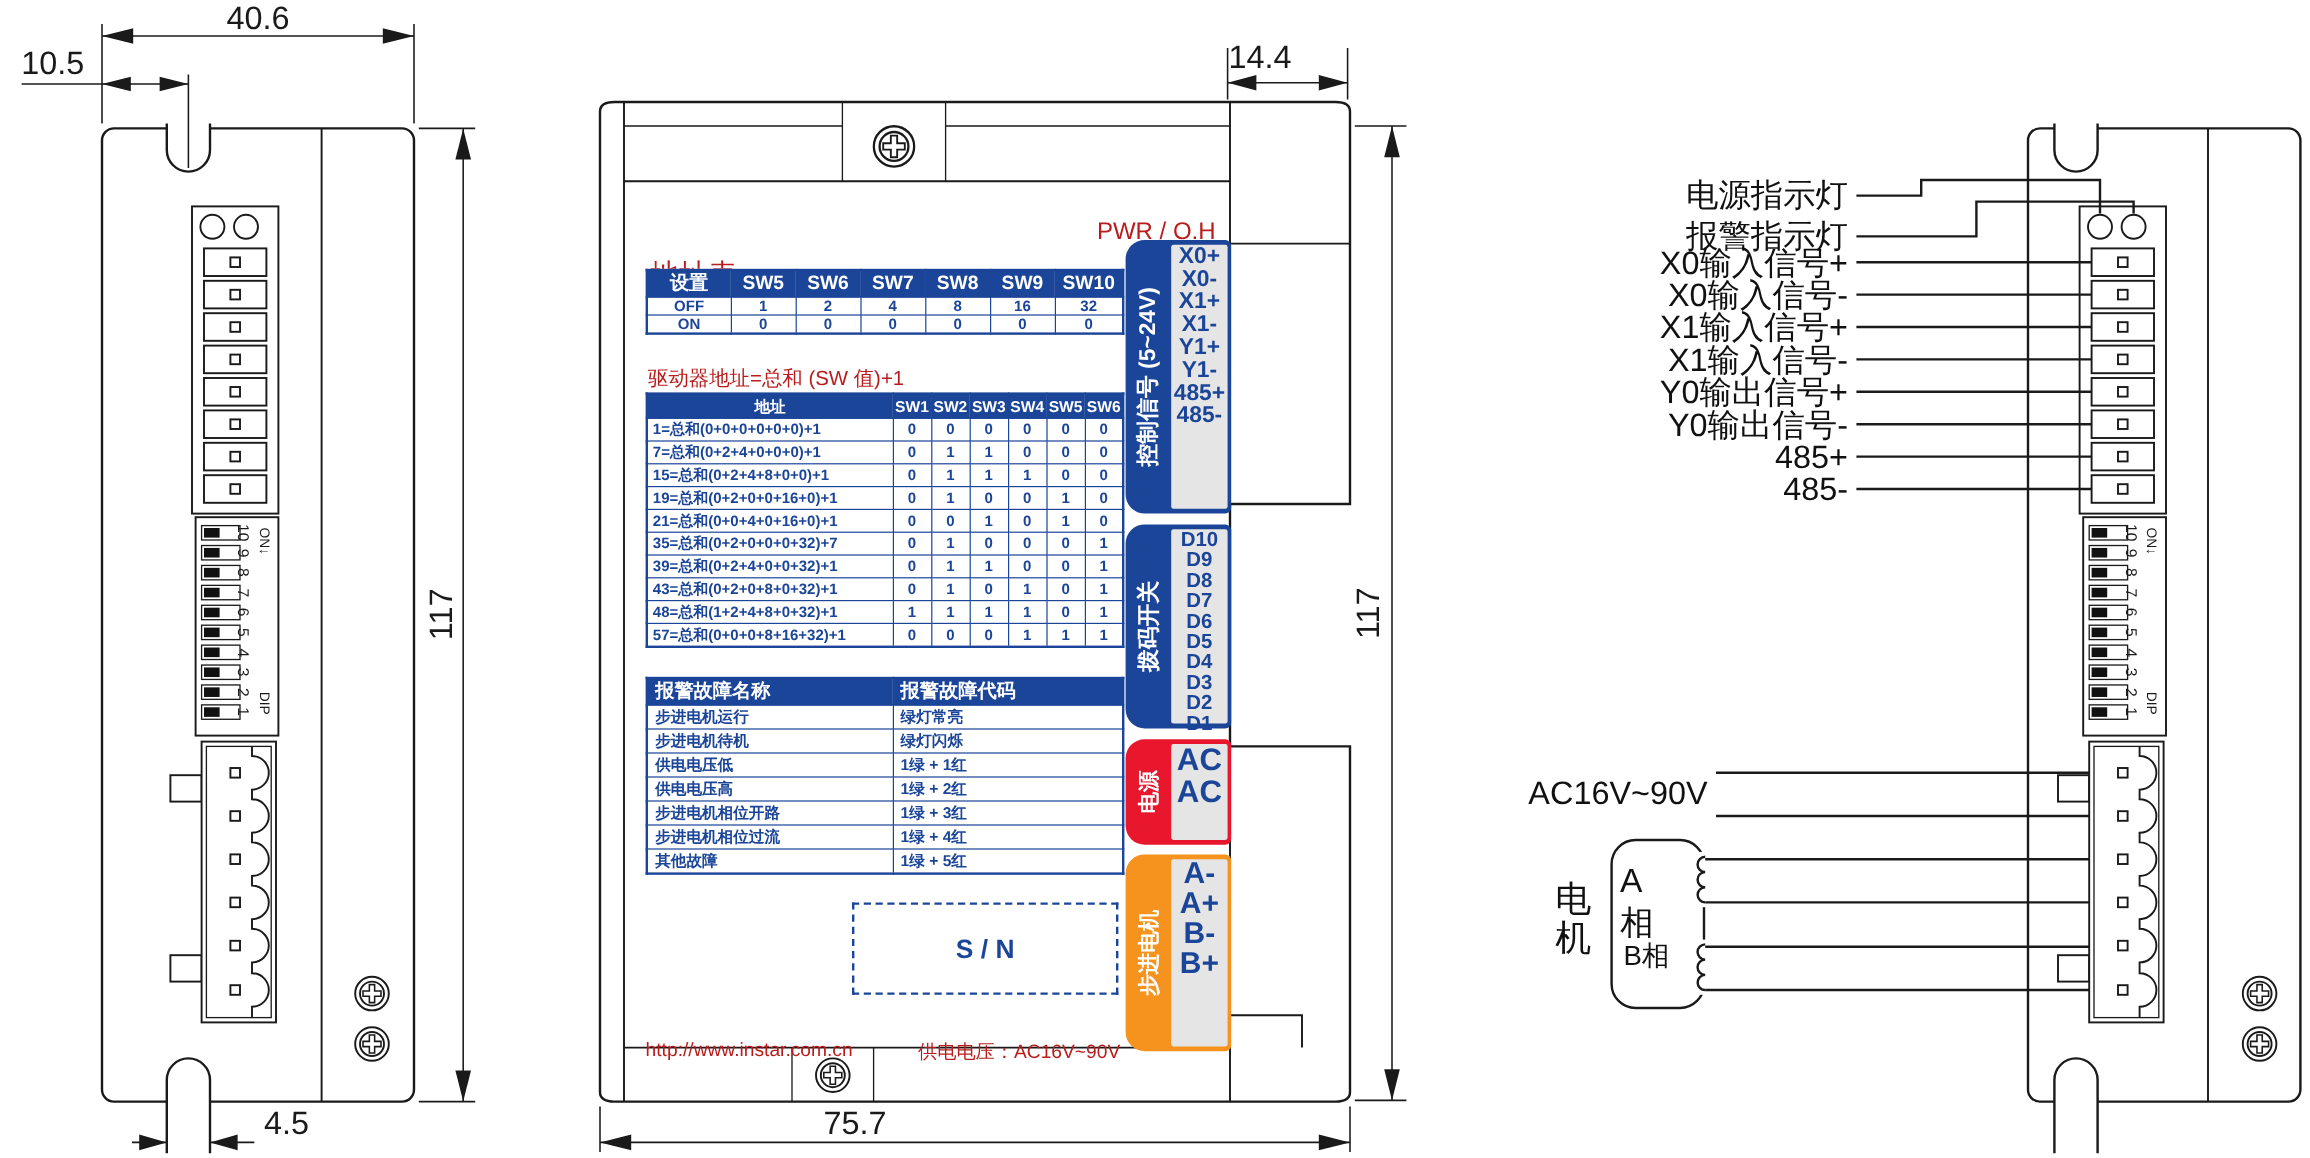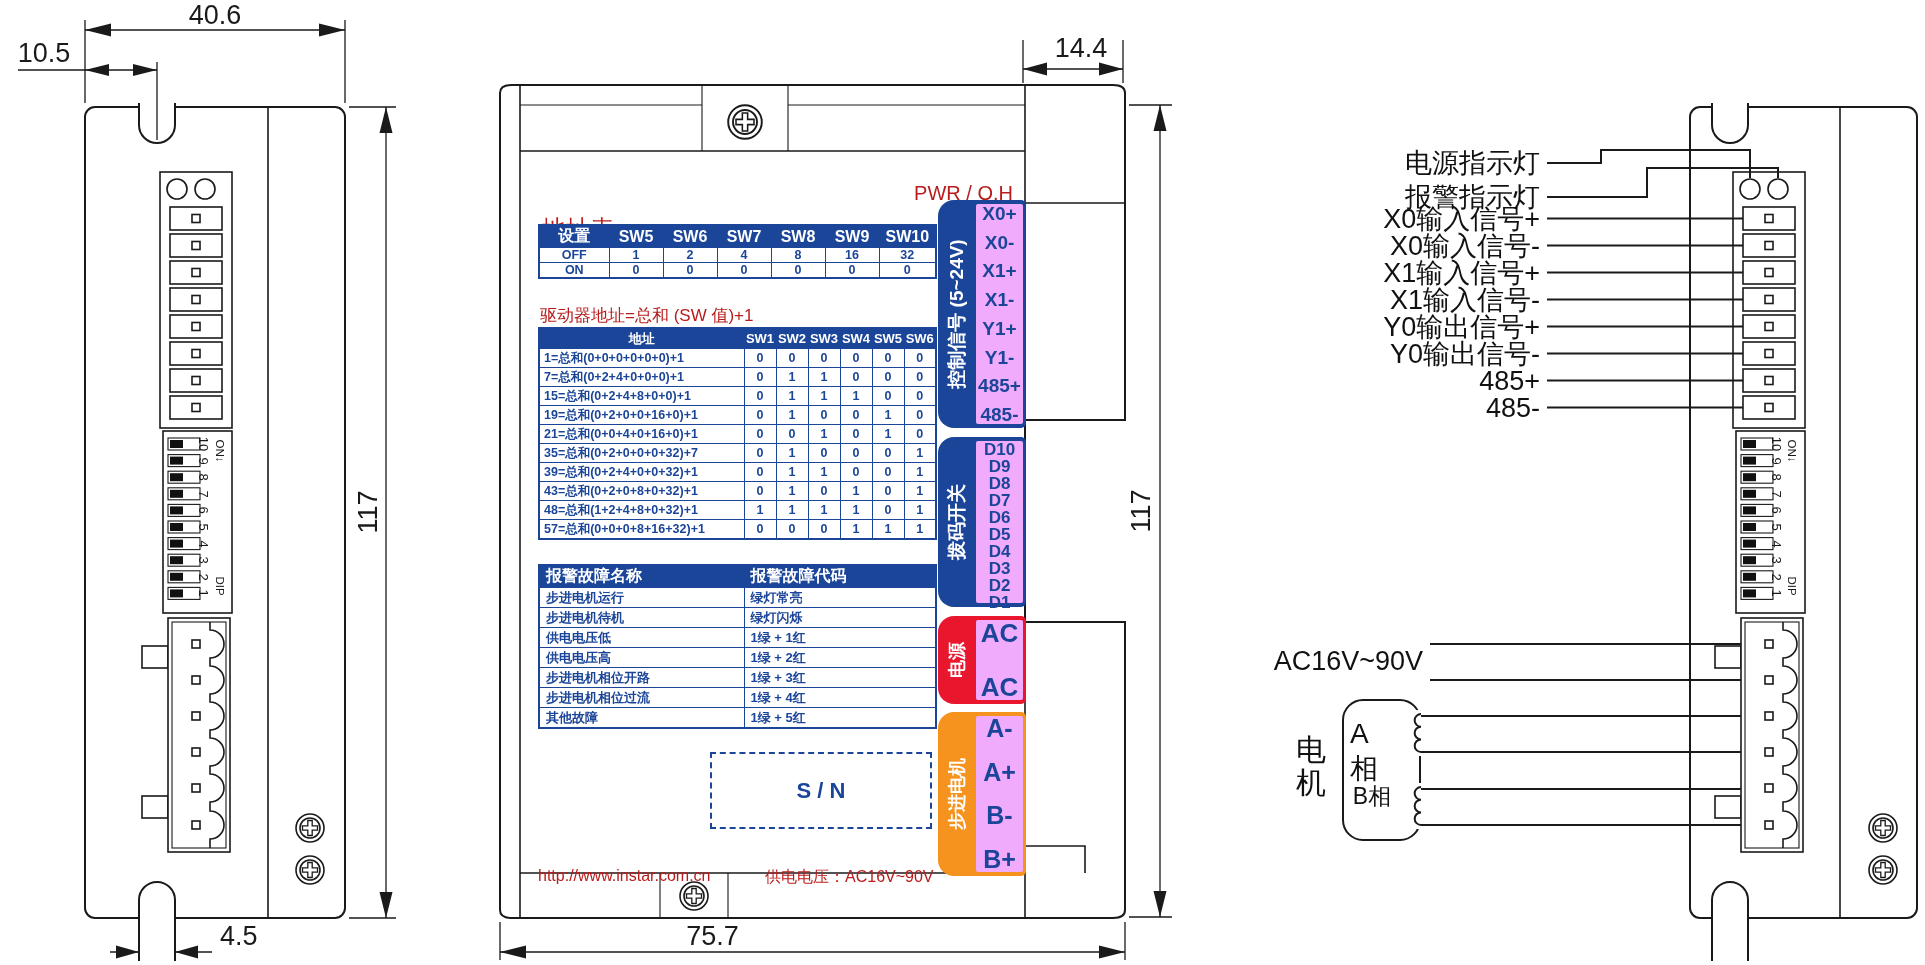--- a/index.html
+++ b/index.html
@@ -23,22 +23,22 @@
   .bt th{background:#1b4598;color:#fff;border:1.5px solid #1b4598;padding:0;font-size:16px;font-weight:bold;}
   .bt td{color:#1b4598;font-weight:bold;border:1.5px solid #1b4598;padding:0;text-align:center;font-size:12.5px;}
   .t1 th{height:16px;} .t1 td{height:13px;}
   .t2 th{height:19px;font-size:13px;} .t2 td{height:18px;}
   .t2 td:first-child{text-align:left;padding-left:4px;}
   .t3 th{height:17px;text-align:left;padding-left:6px;} .t3 td{height:19px;text-align:left;padding-left:6px;font-size:13px;}
   
   .sec{position:absolute;left:938px;width:88px;border-radius:16px 5px 5px 16px;}
   .seclab{position:absolute;left:0;top:0;width:38px;height:100%;display:flex;align-items:center;justify-content:center;}
   .seclab > span{transform:rotate(-90deg);white-space:nowrap;color:#fff;font-weight:bold;}
-  .secbox{position:absolute;left:38px;top:4px;right:3px;bottom:4px;background:#f0abfc;border-radius:2px;
-          display:flex;flex-direction:column;justify-content:space-between;align-items:center;}
+  .secbox{position:absolute;left:38px;top:4px;right:3px;bottom:4px;background:#e5e5e5;border-radius:2px;
+          display:flex;flex-direction:column;justify-content:flex-start;align-items:center;}
   .term{color:#1b4598;font-weight:bold;line-height:1;white-space:nowrap;}
   
   .dipnum{position:absolute;font-size:13px;color:#1a1a1a;transform:translate(-50%,-50%) rotate(90deg);line-height:1;}
   .dipside{position:absolute;font-size:11.5px;color:#1a1a1a;transform:translate(-50%,-50%) rotate(90deg);white-space:nowrap;line-height:1;}
   
   .wlabel{position:absolute;right:385px;font-size:27px;color:#111;white-space:nowrap;line-height:34px;}
   
   .logobox{position:absolute;left:538px;top:744px;width:160px;height:88px;border:2.5px solid #1b4598;}
   .oval{width:124px;height:47px;border:3.5px solid #1b4598;border-radius:50%;margin:7px auto 0;display:flex;align-items:center;justify-content:center;position:relative;}
   .oval > span{font-size:26px;font-weight:bold;color:#1b4598;letter-spacing:0.5px;line-height:1;}
@@ -230,21 +230,21 @@
       <rect class="thin" x="1741" y="570.8" width="32" height="12" fill="#fff"></rect>
       <rect x="1743" y="572.8" width="13" height="8" fill="#111"></rect>
       <rect class="thin" x="1741" y="587.4" width="32" height="12" fill="#fff"></rect>
       <rect x="1743" y="589.4" width="13" height="8" fill="#111"></rect>
     </svg>
 
   <div class="dimt ctr" style="left:160px;top:0px;width:110px;">40.6</div>
   <div class="dimt ctr" style="left:8px;top:38px;width:72px;">10.5</div>
   <div class="dimt rotv" style="left:368px;top:512px;">117</div>
   <div class="dimt" style="left:220px;top:921px;">4.5</div>
-  <div class="dimt ctr" style="left:1023px;top:33px;width:116px;">14.4</div>
+  <div class="dimt ctr" style="left:992px;top:33px;width:116px;">14.4</div>
   <div class="dimt rotv" style="left:1141px;top:511px;">117</div>
   <div class="dimt ctr" style="left:640px;top:921px;width:145px;">75.7</div>
 
   <div class="abs bluetxt" style="left:870px;top:158px;width:143px;text-align:right;font-size:20px;">PWR / O.H</div>
   <div class="abs bluetxt" style="left:542px;top:189px;font-size:24px;">地址表</div>
 
   <table class="bt t1" style="left:538px;top:224px;width:397px;">
       <colgroup>
         <col style="width: 70px;">
         <col style="width: 54px;">

